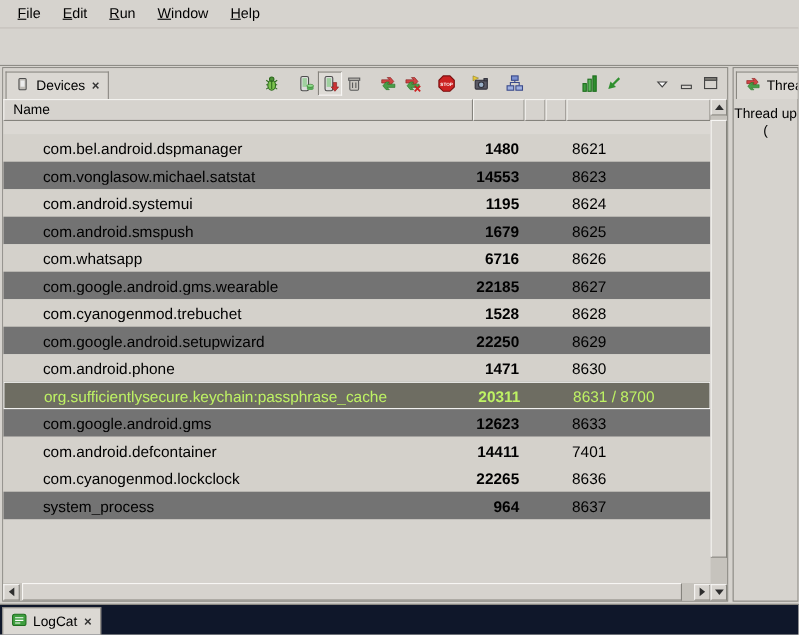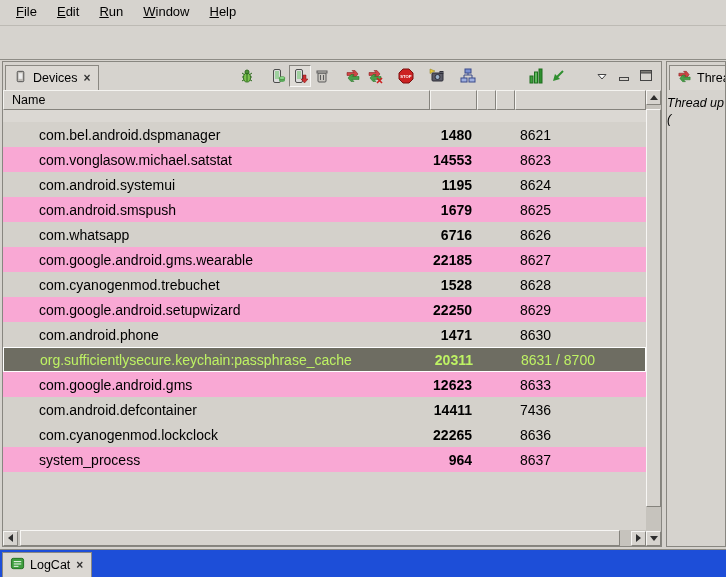--- a/index.html
+++ b/index.html
@@ -50,21 +50,21 @@
   .hcell { background:#d6d3ce; border-top:1px solid #f4f3f0; border-left:1px solid #f4f3f0;
     border-right:1px solid #85837d; border-bottom:1px solid #85837d;
     display:flex; align-items:center; overflow:hidden; }
   .hc-name { width:427px; padding-left:8px; }
   .hc-pid  { width:47px; } .hc-a { width:19px; } .hc-b { width:19px; } .hc-port { flex:1; }
 
   .table-body { height:420px; background:#d6d3ce; overflow:hidden; font-size:14px; }
   .row-spacer { height:12px; background:#dbd8d3; }
   .row { height:25px; display:flex; align-items:center; }
   .row.even { background:#d4d1cb; }
-  .row.odd  { background:#f9a8d4; }
+  .row.odd  { background:#737373; }
   .row.selected { background:#6e6d62; color:#bef264; border:1px solid #ffffff; }
   .c-name { width:427px; padding-left:36px; overflow:hidden; white-space:nowrap; }
   .c-pid  { width:47px; text-align:right; padding-right:5px;font-weight:bold; }
   .c-a { width:19px; } .c-b { width:19px; }
   .c-port { flex:1; padding-left:5px; white-space:nowrap; }
   .hscroll-row { height:16px; display:flex; align-items:center; background:#c6c3bd; }
 
   
   .vscroll { width:15px; height:456px; background:#c6c3bd; display:flex; flex-direction:column; }
   .sbtn { width:15px; height:15px; background:#d6d3ce;
@@ -75,25 +75,25 @@
     border:1px solid; border-color:#f7f6f4 #85837d #85837d #f7f6f4; }
   .htrack { flex:1; position:relative; height:16px; }
   .hthumb { position:absolute; top:0; left:2px; height:16px; width:600px; background:#d6d3ce;
     border:1px solid; border-color:#f7f6f4 #85837d #85837d #f7f6f4; }
   .tri-up    { width:0; height:0; border-left:4px solid transparent; border-right:4px solid transparent; border-bottom:5px solid #2e2e2e; }
   .tri-down  { width:0; height:0; border-left:4px solid transparent; border-right:4px solid transparent; border-top:5px solid #2e2e2e; }
   .tri-left  { width:0; height:0; border-top:4px solid transparent; border-bottom:4px solid transparent; border-right:5px solid #2e2e2e; }
   .tri-right { width:0; height:0; border-top:4px solid transparent; border-bottom:4px solid transparent; border-left:5px solid #2e2e2e; }
 
   
-  .threads-content { padding-top:5px; font-size:12.5px; line-height:16px;font-style:italic; }
+  .threads-content { padding-top:5px; text-align:center; font-size:12.5px; line-height:16px; }
 
   
   .logcat-strip { position:absolute; top:549px; left:0; width:726px; height:28px;
-    background:#1d4ed8; border-top:1px solid #8a8882; display:flex; align-items:flex-end; }
+    background:#0f172a; border-top:1px solid #8a8882; display:flex; align-items:flex-end; }
 </style>
 </head>
 <body>
 
 <div class="menubar">
   <div class="menu-item">File</div>
   <div class="menu-item">Edit</div>
   <div class="menu-item">Run</div>
   <div class="menu-item">Window</div>
   <div class="menu-item">Help</div>
@@ -360,21 +360,21 @@
               <div class="c-a"></div>
               <div class="c-b"></div>
               <div class="c-port">8633</div>
             </div>
 
             <div class="row even">
               <div class="c-name">com.android.defcontainer</div>
               <div class="c-pid">14411</div>
               <div class="c-a"></div>
               <div class="c-b"></div>
-              <div class="c-port">7436</div>
+              <div class="c-port">7401</div>
             </div>
 
 
             <div class="row even">
               <div class="c-name">com.cyanogenmod.lockclock</div>
               <div class="c-pid">22265</div>
               <div class="c-a"></div>
               <div class="c-b"></div>
               <div class="c-port">8636</div>
             </div>

